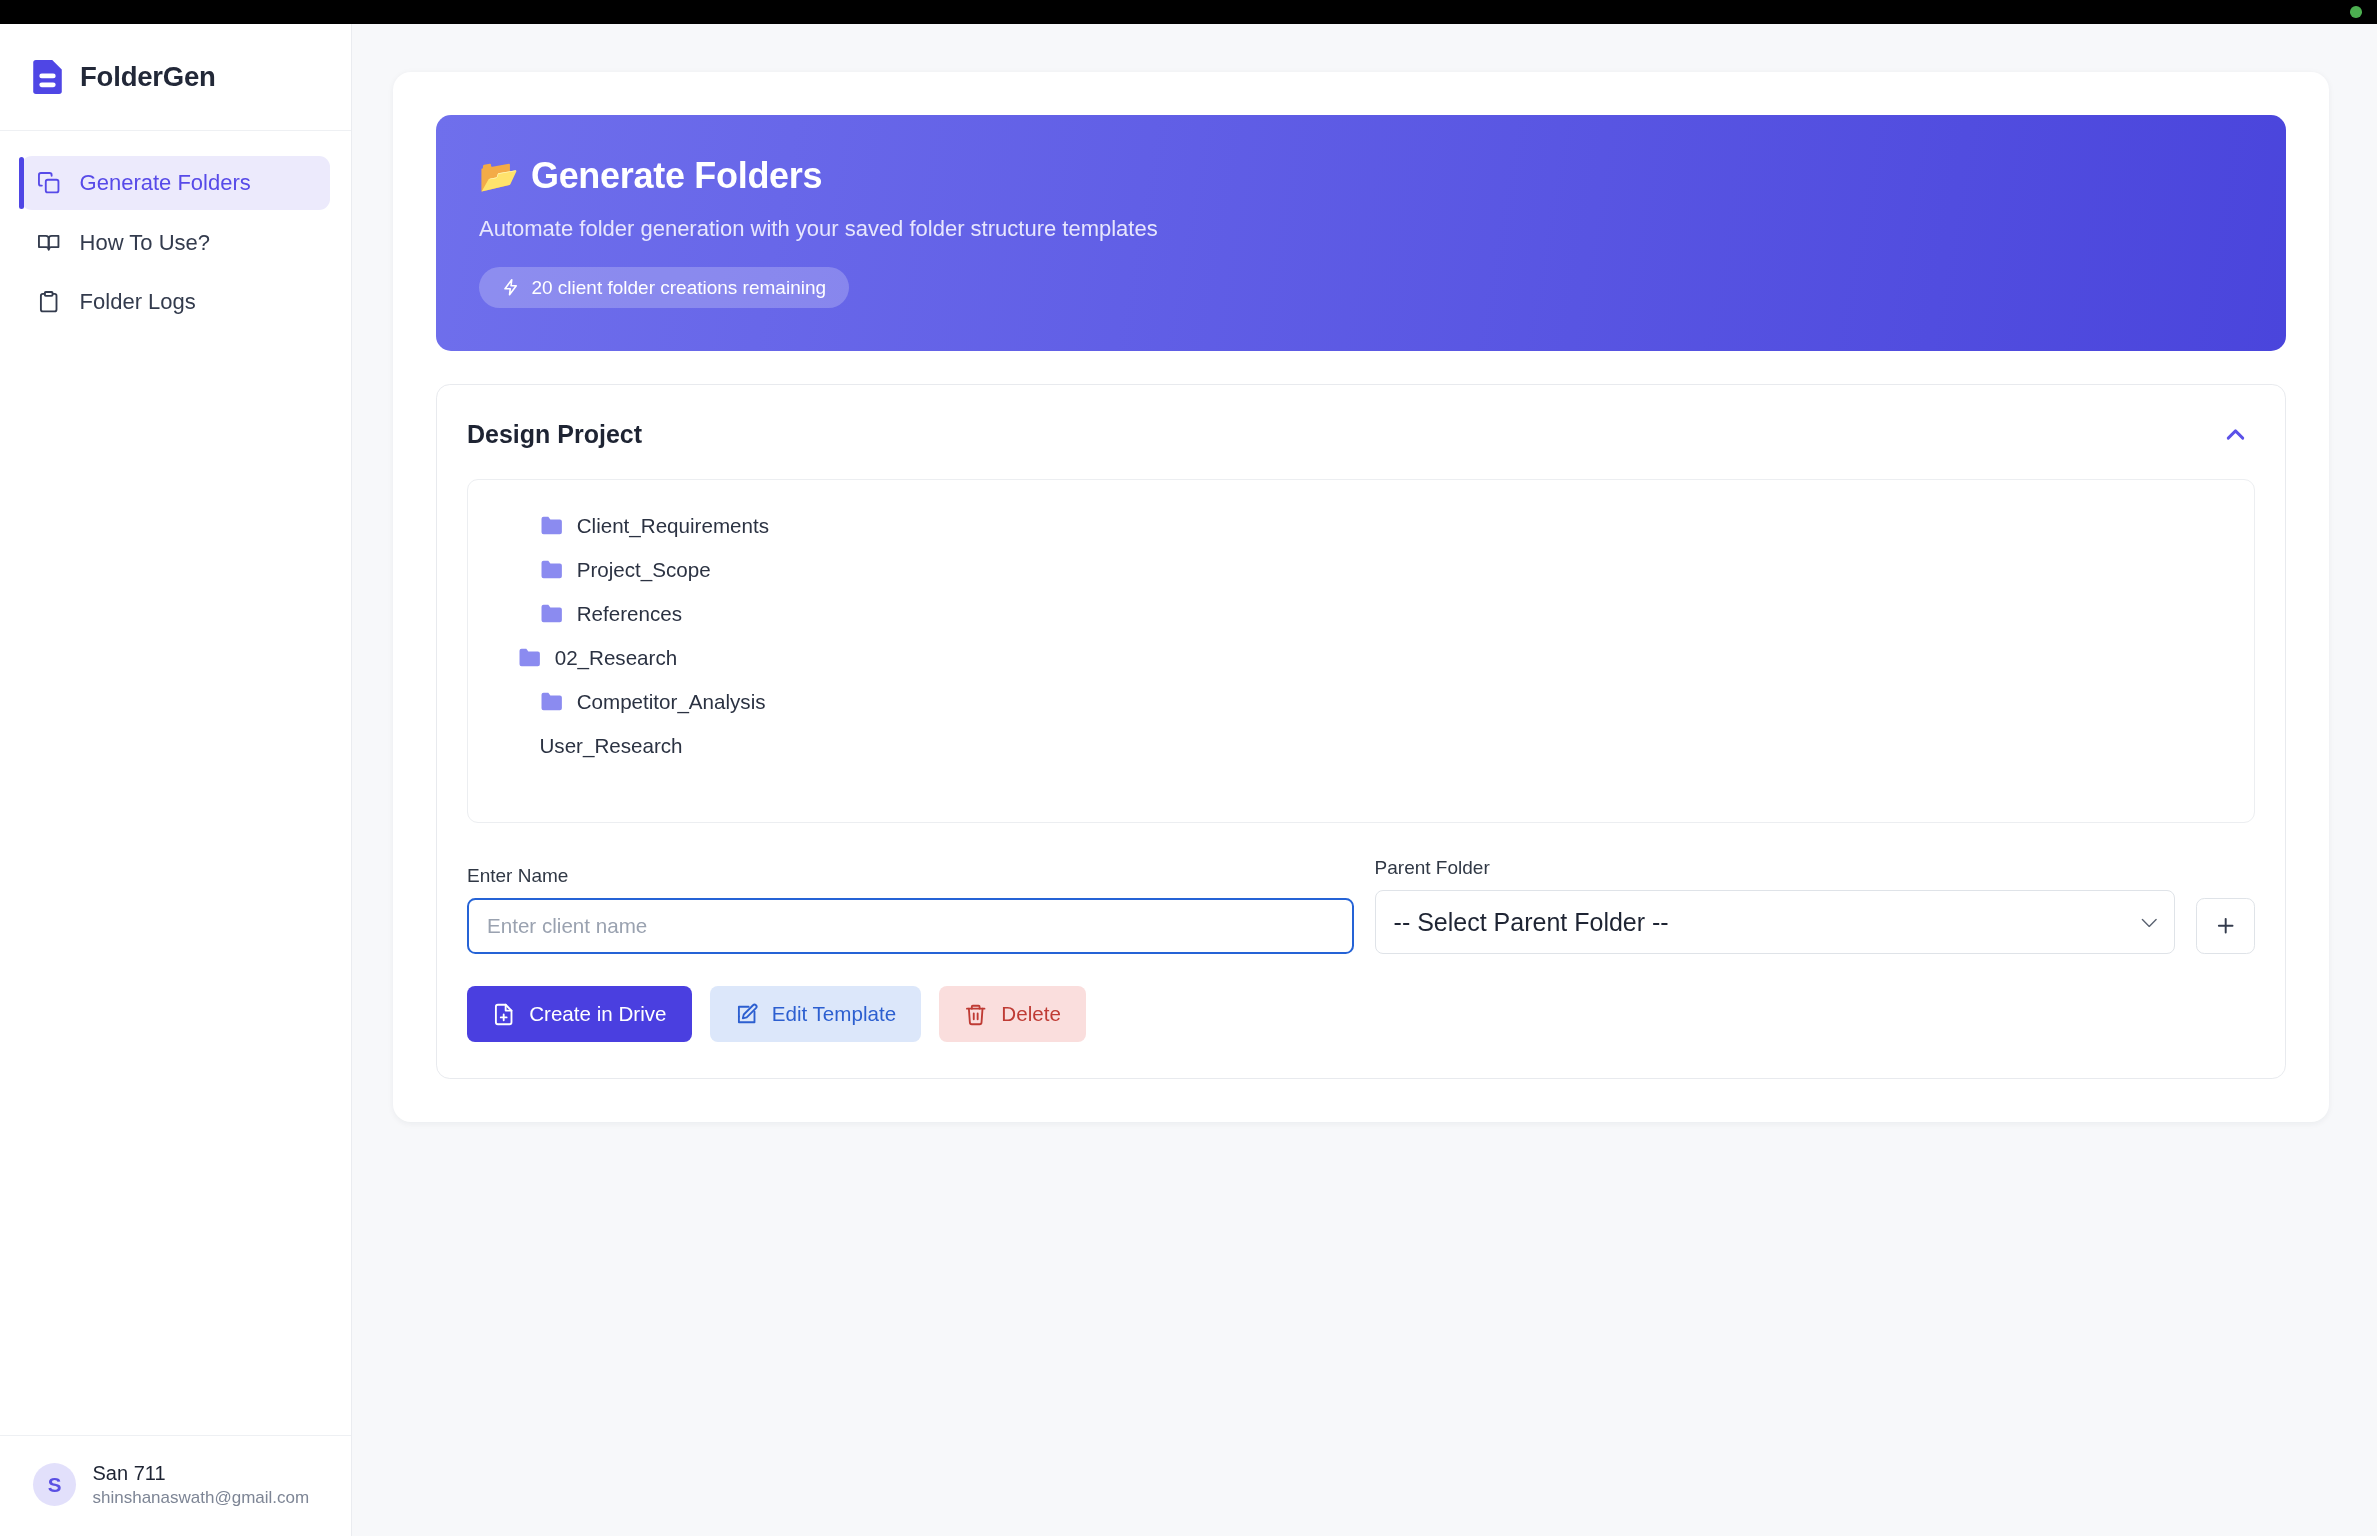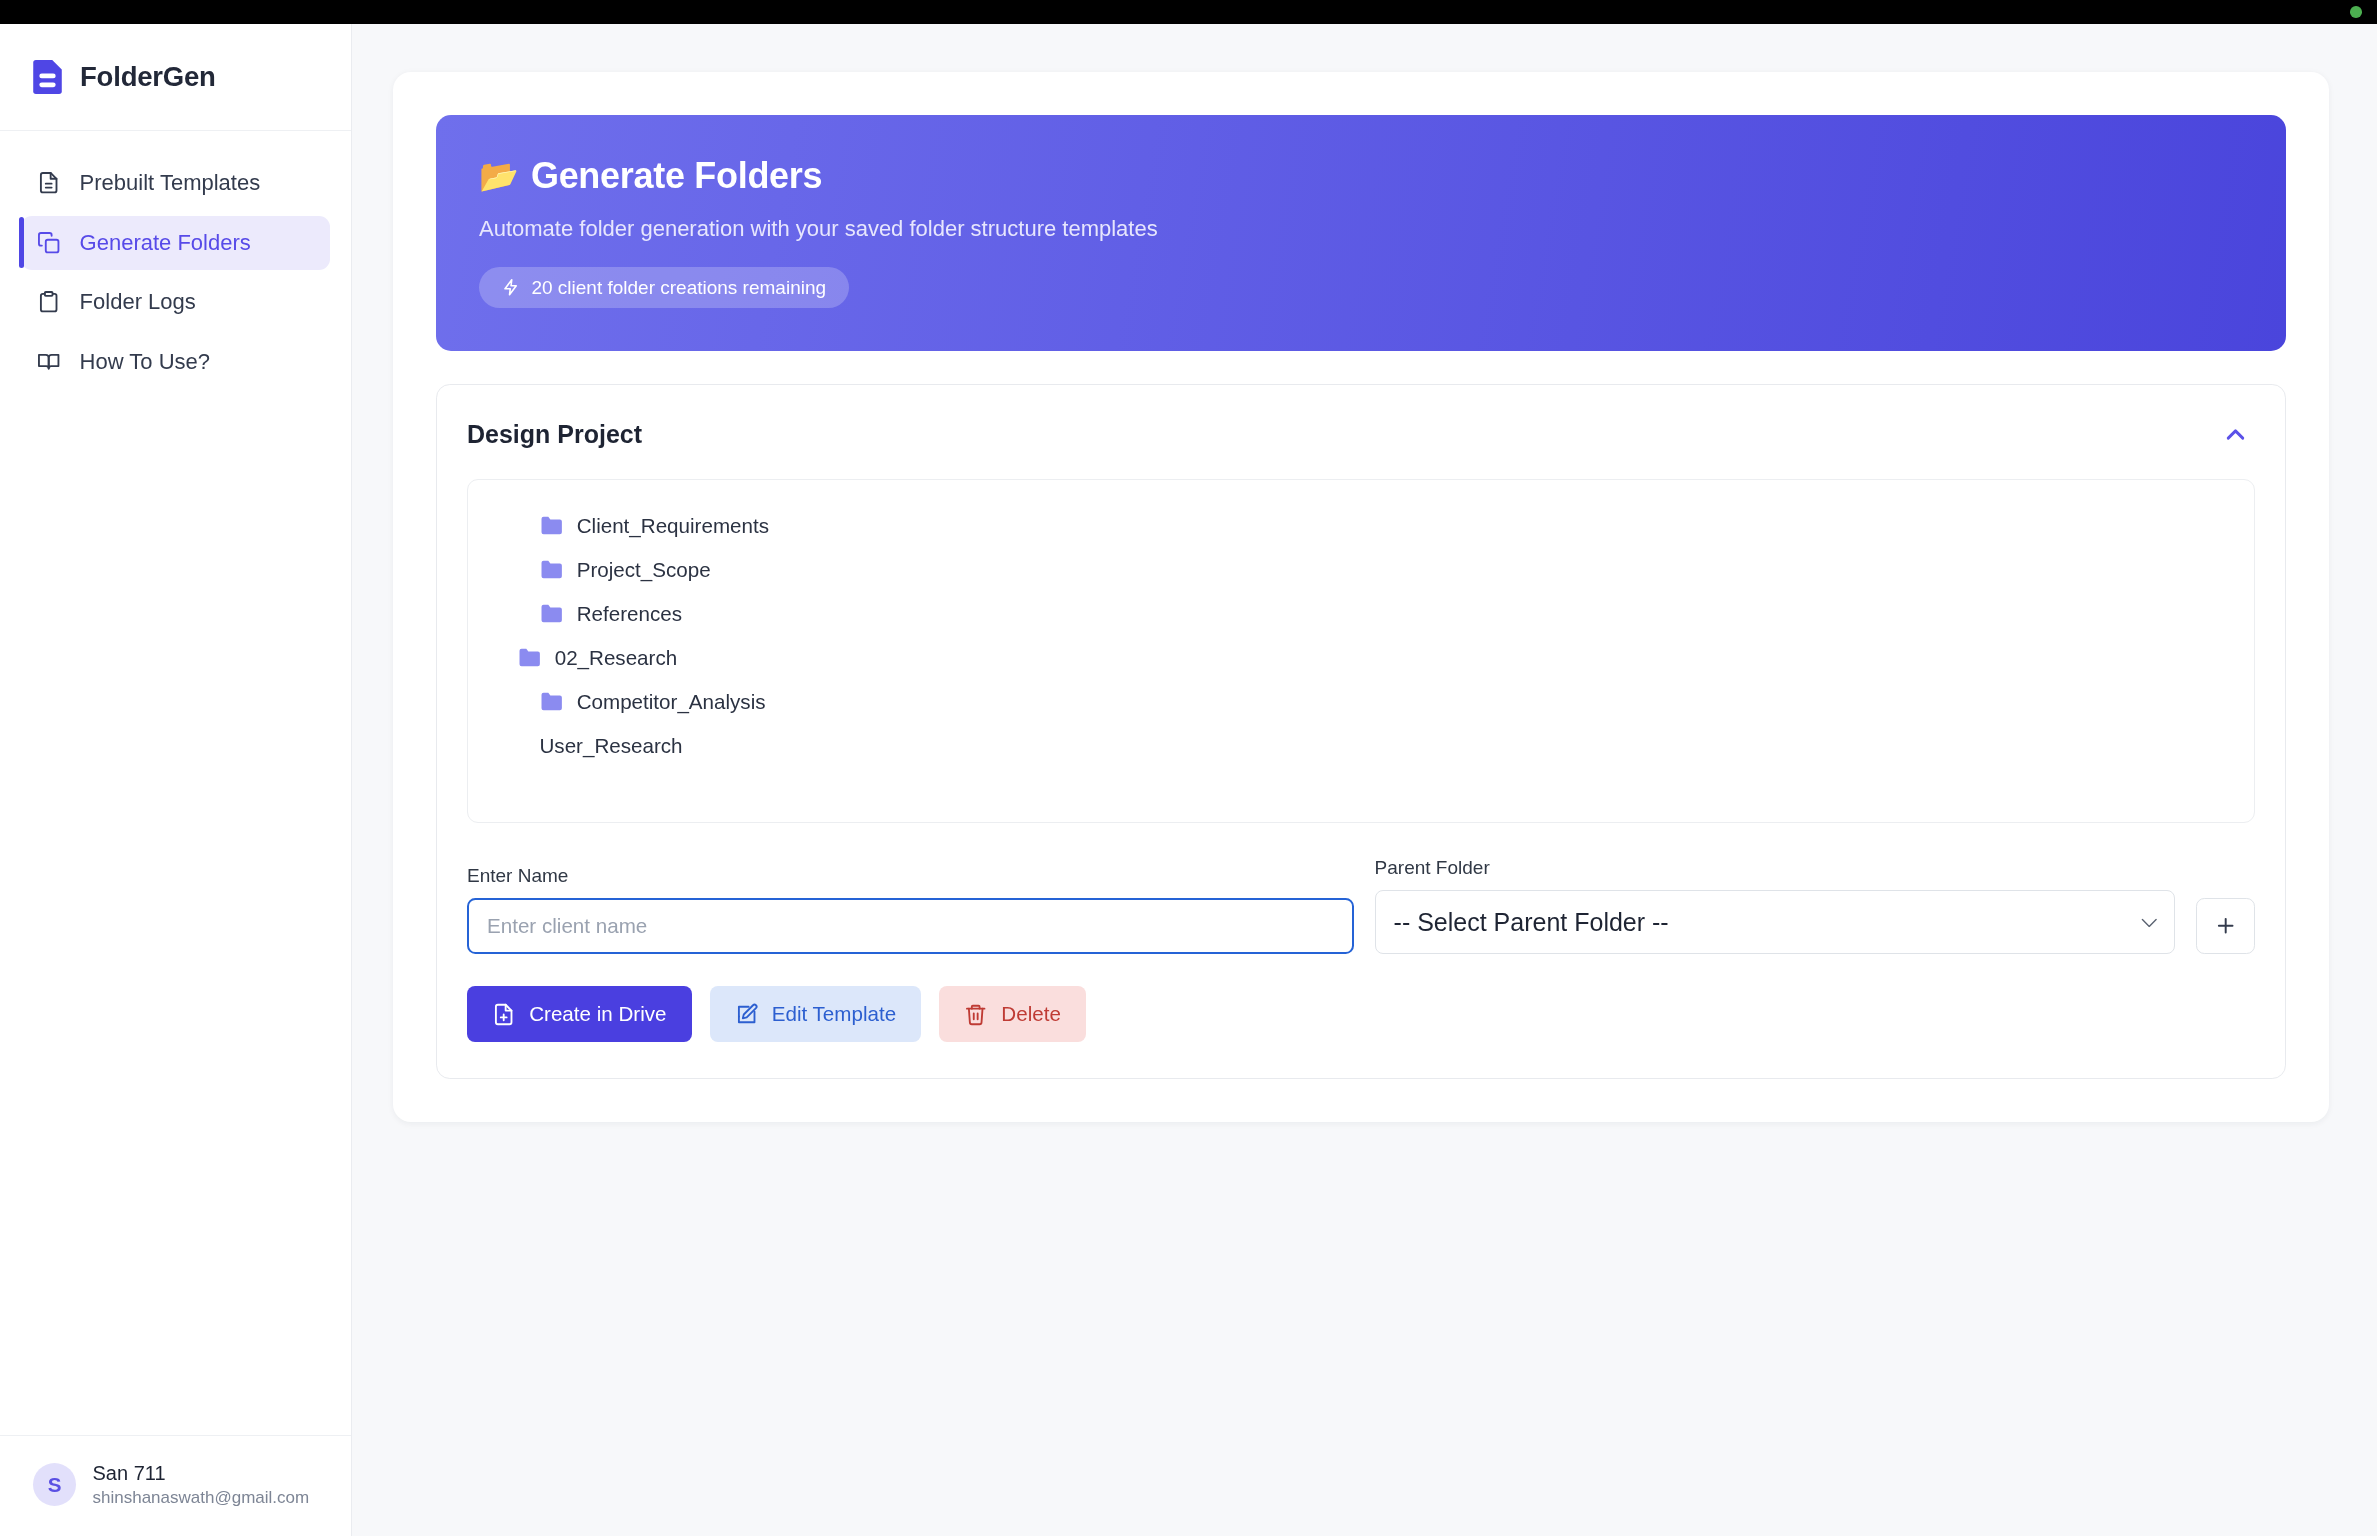--- a/index.html
+++ b/index.html
@@ -338,59 +338,49 @@
           <rect x="9" y="20" width="24" height="7" rx="3.5" fill="#ffffff"></rect>
           <rect x="9" y="33" width="24" height="7" rx="3.5" fill="#ffffff"></rect>
         </svg>
       </span>
       <span class="brand-name">FolderGen</span>
     </div>
 
     <nav class="nav">
 
 
-      <div class="nav-item">
-        <span class="nav-icon">
-          <svg viewBox="0 0 24 24" width="23.4" height="23.4" fill="none" stroke="#333b4d" stroke-width="1.9" stroke-linecap="round" stroke-linejoin="round">
-            <path d="M14 2H6a2 2 0 0 0-2 2v16a2 2 0 0 0 2 2h12a2 2 0 0 0 2-2V8z"></path>
-            <path d="M14 2v6h6"></path>
-              <path d="M9 13h6M9 17h6"></path>
-          </svg>
-        </span>
-        <span>Prebuilt Templates</span>
-      </div>
 
       <div class="nav-item active">
         <span class="nav-icon">
           <svg viewBox="0 0 24 24" width="23.4" height="23.4" fill="none" stroke="#574ae8" stroke-width="1.9" stroke-linecap="round" stroke-linejoin="round">
             <rect x="9" y="9" width="13" height="13" rx="2"></rect>
             <path d="M5 15H4a2 2 0 0 1-2-2V4a2 2 0 0 1 2-2h9a2 2 0 0 1 2 2v1"></path>
           </svg>
         </span>
         <span>Generate Folders</span>
       </div>
 
       <div class="nav-item">
         <span class="nav-icon">
           <svg viewBox="0 0 24 24" width="23.4" height="23.4" fill="none" stroke="#333b4d" stroke-width="1.9" stroke-linecap="round" stroke-linejoin="round">
+            <path d="M2 5h7a3 3 0 0 1 3 3v11a2.5 2.5 0 0 0-2.5-2.5H2z"></path>
+            <path d="M22 5h-7a3 3 0 0 0-3 3v11a2.5 2.5 0 0 1 2.5-2.5H22z"></path>
+          </svg>
+        </span>
+        <span>How To Use?</span>
+      </div>
+
+      <div class="nav-item">
+        <span class="nav-icon">
+          <svg viewBox="0 0 24 24" width="23.4" height="23.4" fill="none" stroke="#333b4d" stroke-width="1.9" stroke-linecap="round" stroke-linejoin="round">
             <rect x="8" y="2" width="8" height="4" rx="1"></rect>
             <path d="M16 4h2a2 2 0 0 1 2 2v14a2 2 0 0 1-2 2H6a2 2 0 0 1-2-2V6a2 2 0 0 1 2-2h2"></path>
           </svg>
         </span>
         <span>Folder Logs</span>
-      </div>
-
-      <div class="nav-item">
-        <span class="nav-icon">
-          <svg viewBox="0 0 24 24" width="23.4" height="23.4" fill="none" stroke="#333b4d" stroke-width="1.9" stroke-linecap="round" stroke-linejoin="round">
-            <path d="M2 5h7a3 3 0 0 1 3 3v11a2.5 2.5 0 0 0-2.5-2.5H2z"></path>
-            <path d="M22 5h-7a3 3 0 0 0-3 3v11a2.5 2.5 0 0 1 2.5-2.5H22z"></path>
-          </svg>
-        </span>
-        <span>How To Use?</span>
       </div>
 
     </nav>
 
     <div class="sidebar-spacer"></div>
 
     <div class="user-box">
       <div class="avatar">S</div>
       <div>
         <div class="user-name">San 711</div>

